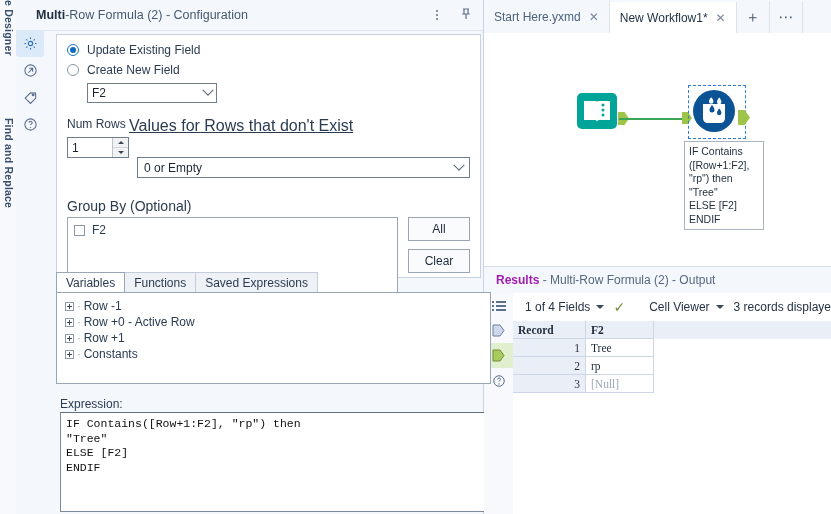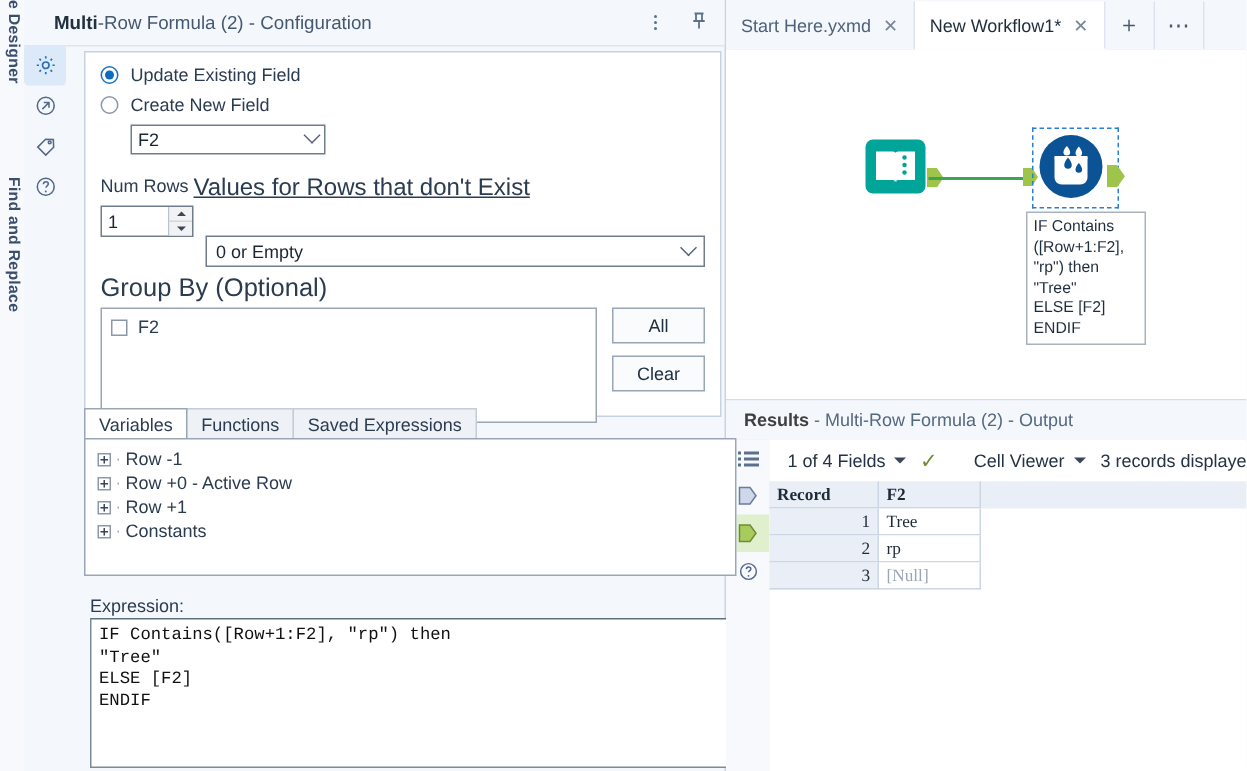--- a/index.html
+++ b/index.html
@@ -93,21 +93,21 @@
   .spin .sb{flex:1;display:flex;align-items:center;justify-content:center;background:#f1f2f4;cursor:pointer;}
   .spin .sb:first-child{border-bottom:1px solid #cfd6de;}
   .ar-up{width:0;height:0;border-left:3px solid transparent;border-right:3px solid transparent;border-bottom:3px solid #3b4656;}
   .ar-dn{width:0;height:0;border-left:3px solid transparent;border-right:3px solid transparent;border-top:3px solid #3b4656;}
   .combo{
     margin-left:8px;flex:1;height:21px;border:1px solid #707d8c;background:#fff;box-sizing:border-box;
     display:flex;align-items:center;padding:0 6px;font-size:12px;color:#1c2633;cursor:pointer;margin-top:20px;
   }
   .combo .val{flex:1;}
 
-  .groupby-lbl{margin-top:4px;font-size:17px;}
+  .groupby-lbl{margin-top:20px;font-size:14px;}
   .gb-wrap{display:flex;margin-top:3px;}
   .gb-list{
     width:345px;height:77px;border:1px solid #9aa6b4;background:#fff;box-sizing:border-box;padding:5px 6px;
   }
   .gb-item{display:flex;align-items:center;font-size:12px;}
   .cbox{
     width:11px;height:11px;border:1px solid #8a97a8;background:#fff;margin-right:7px;box-sizing:border-box;cursor:pointer;flex:none;
   }
   .gb-btns{margin-left:10px;display:flex;flex-direction:column;gap:8px;}
   .btn{
@@ -143,21 +143,21 @@
     position:absolute;left:44px;top:412px;width:434px;height:100px;
     border:1px solid #7c8998;border-top-color:#61707f;background:#fff;box-sizing:border-box;
     padding:4px 5px;font-family:"Liberation Mono", monospace;font-size:11.5px;color:#111;
     line-height:14.5px;white-space:pre;overflow:hidden;
   }
 
   
   .right{position:absolute;left:484px;top:0;width:347px;height:514px;background:#fff;}
   .tabbar{
     position:absolute;left:0;top:0;width:347px;height:33px;background:#f4f8fd;
-    border-bottom:1px solid #d4dce7;display:flex;align-items:center;
+    border-bottom:1px solid #d4dce7;display:flex;align-items:flex-end;
   }
   .wtab{
     height:32px;display:flex;align-items:center;padding:0 10px;font-size:12px;color:#4e6179;
     border-right:1px solid #dde4ed;cursor:pointer;box-sizing:border-box;
   }
   .wtab.active{background:#ffffff;color:#1f2d3d;border-bottom:1px solid #fff;margin-bottom:-1px;}
   .wtab .x{margin-left:8px;color:#7a8699;font-size:12px;}
   .wtab-btn{
     width:32px;height:32px;display:flex;align-items:center;justify-content:center;
     font-size:15px;color:#49586d;cursor:pointer;border-right:1px solid #dde4ed;
@@ -190,21 +190,21 @@
     position:absolute;left:200px;top:108px;width:80px;
     border:1px solid #a9b2be;background:#fff;box-sizing:border-box;
     padding:3px 4px;font-size:10.5px;line-height:13.5px;color:#1f2d3d;
   }
 
   .results-hdr{
     position:absolute;left:0;top:267px;width:347px;height:26px;background:#f4f8fd;
     display:flex;align-items:center;border-bottom:1px solid #e2e8f1;
   }
   .results-hdr .t{margin-left:12px;font-size:12px;color:#56687f;}
-  .results-hdr .t b{color:#404040;font-weight:bold;}
+  .results-hdr .t b{color:#a21caf;font-weight:bold;}
 
   .res-icons{position:absolute;left:0;top:293px;width:29px;height:221px;background:#f7f9fc;border-right:1px solid #e4eaf2;}
   .res-ic{width:29px;height:25px;display:flex;align-items:center;justify-content:center;cursor:pointer;}
   .res-ic.sel{background:#e0f0cf;}
 
   .res-toolbar{
     position:absolute;left:29px;top:293px;width:318px;height:28px;background:#ffffff;
     display:flex;align-items:center;border-bottom:1px solid #e6ebf2;overflow:hidden;
   }
   .rt-item{display:flex;align-items:center;font-size:12px;color:#253243;margin-left:12px;white-space:nowrap;cursor:pointer;}

